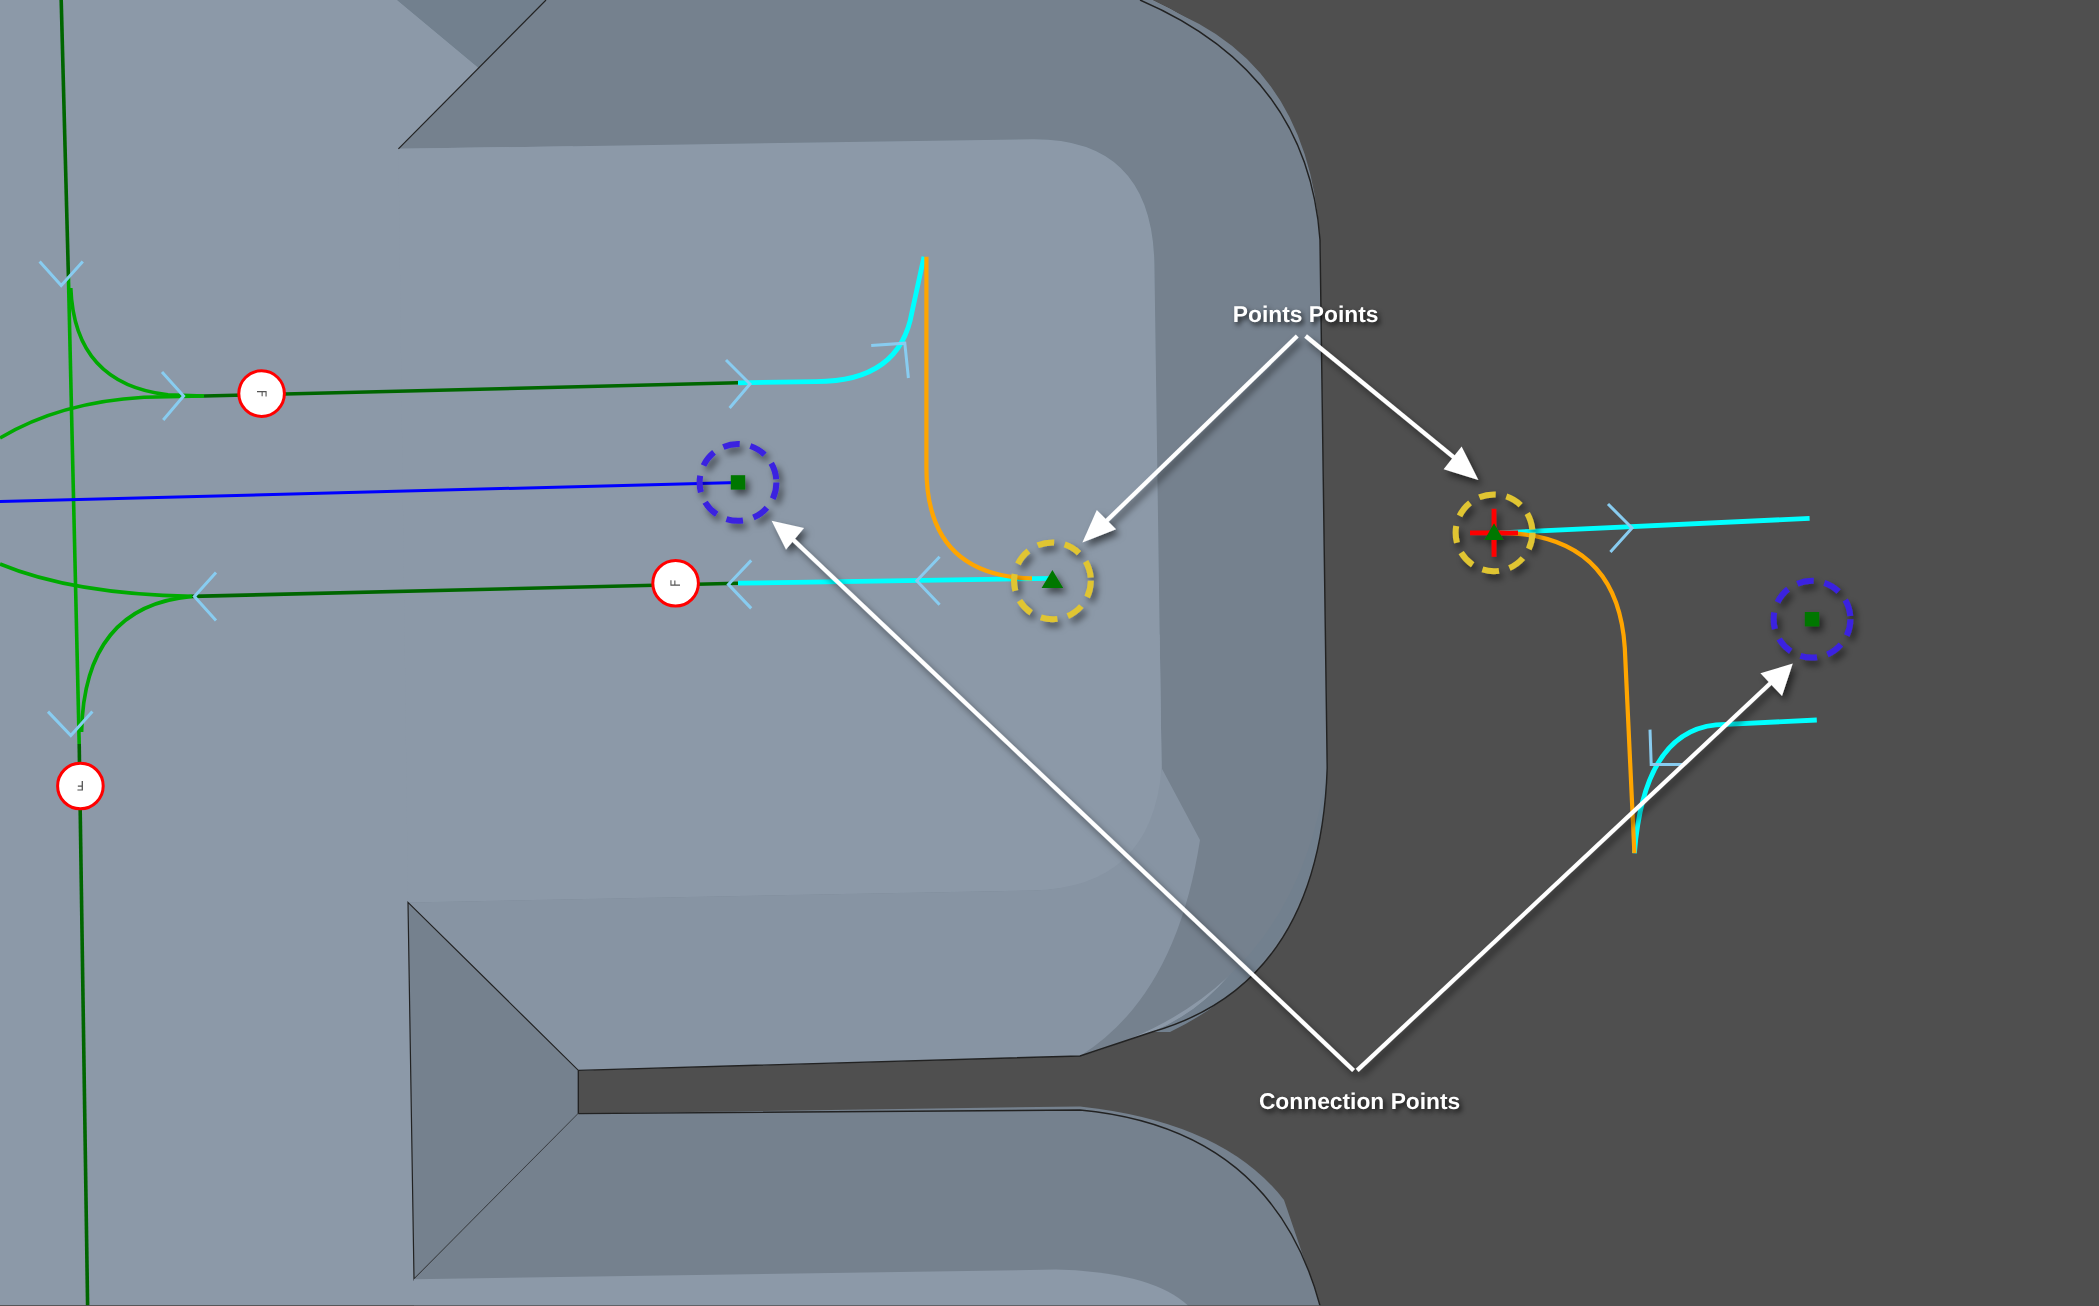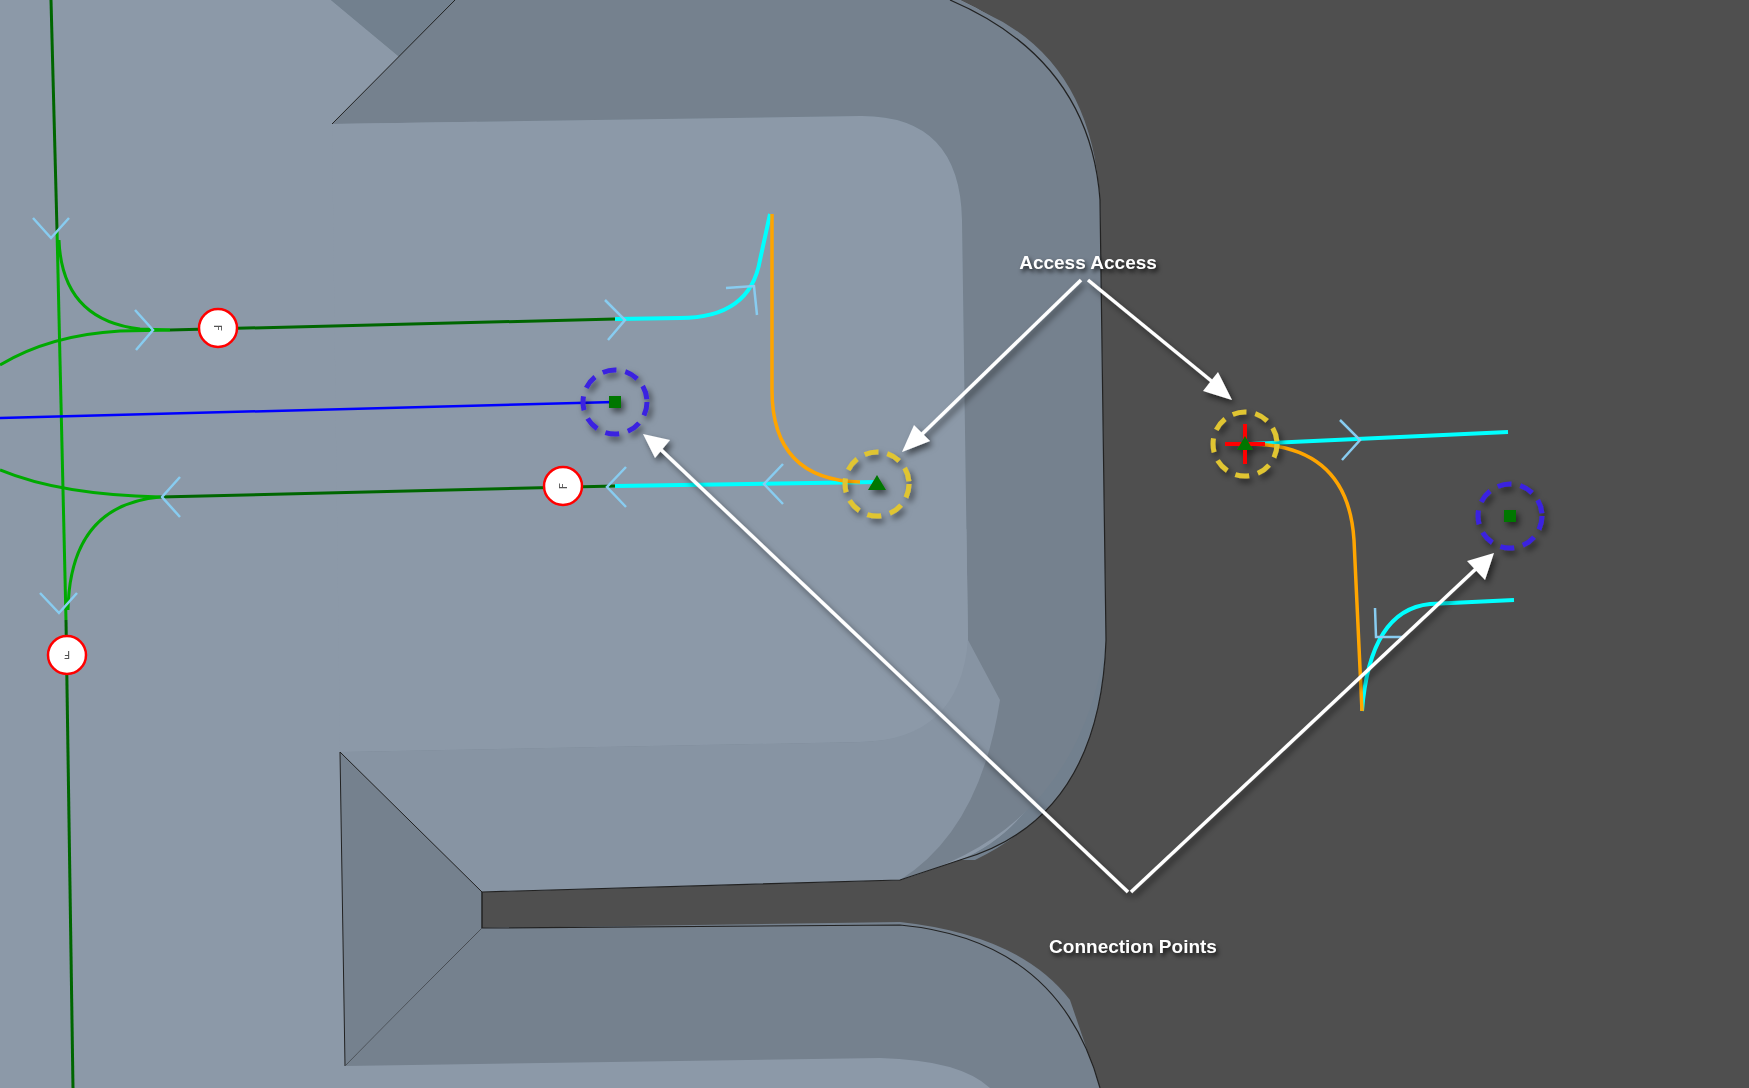--- a/index.html
+++ b/index.html
@@ -133,15 +133,15 @@
       <line x1="1088" y1="280" x2="1220" y2="388" stroke="#fff" stroke-width="3.5"></line>
       <polygon points="1232,400 1203,391 1218,372" fill="#fff"></polygon>
 
       <line x1="1128" y1="892" x2="657" y2="446" stroke="#fff" stroke-width="3.5"></line>
       <polygon points="643,434 670,440 655,458" fill="#fff"></polygon>
       <line x1="1131" y1="892" x2="1480" y2="565" stroke="#fff" stroke-width="3.5"></line>
       <polygon points="1494,553 1485,580 1467,561" fill="#fff"></polygon>
     </g>
   </svg>
 
-  <div class="label" style="left:1088px; top:263px;">Access Access</div>
-  <div class="label" style="left:1133px; top:919px;margin-top:28px;">Connection Points</div>
+  <div class="label" style="left:1088px; top:263px;">Points Points</div>
+  <div class="label" style="left:1133px; top:919px;">Connection Points</div>
 </div>
 
 </body></html>

